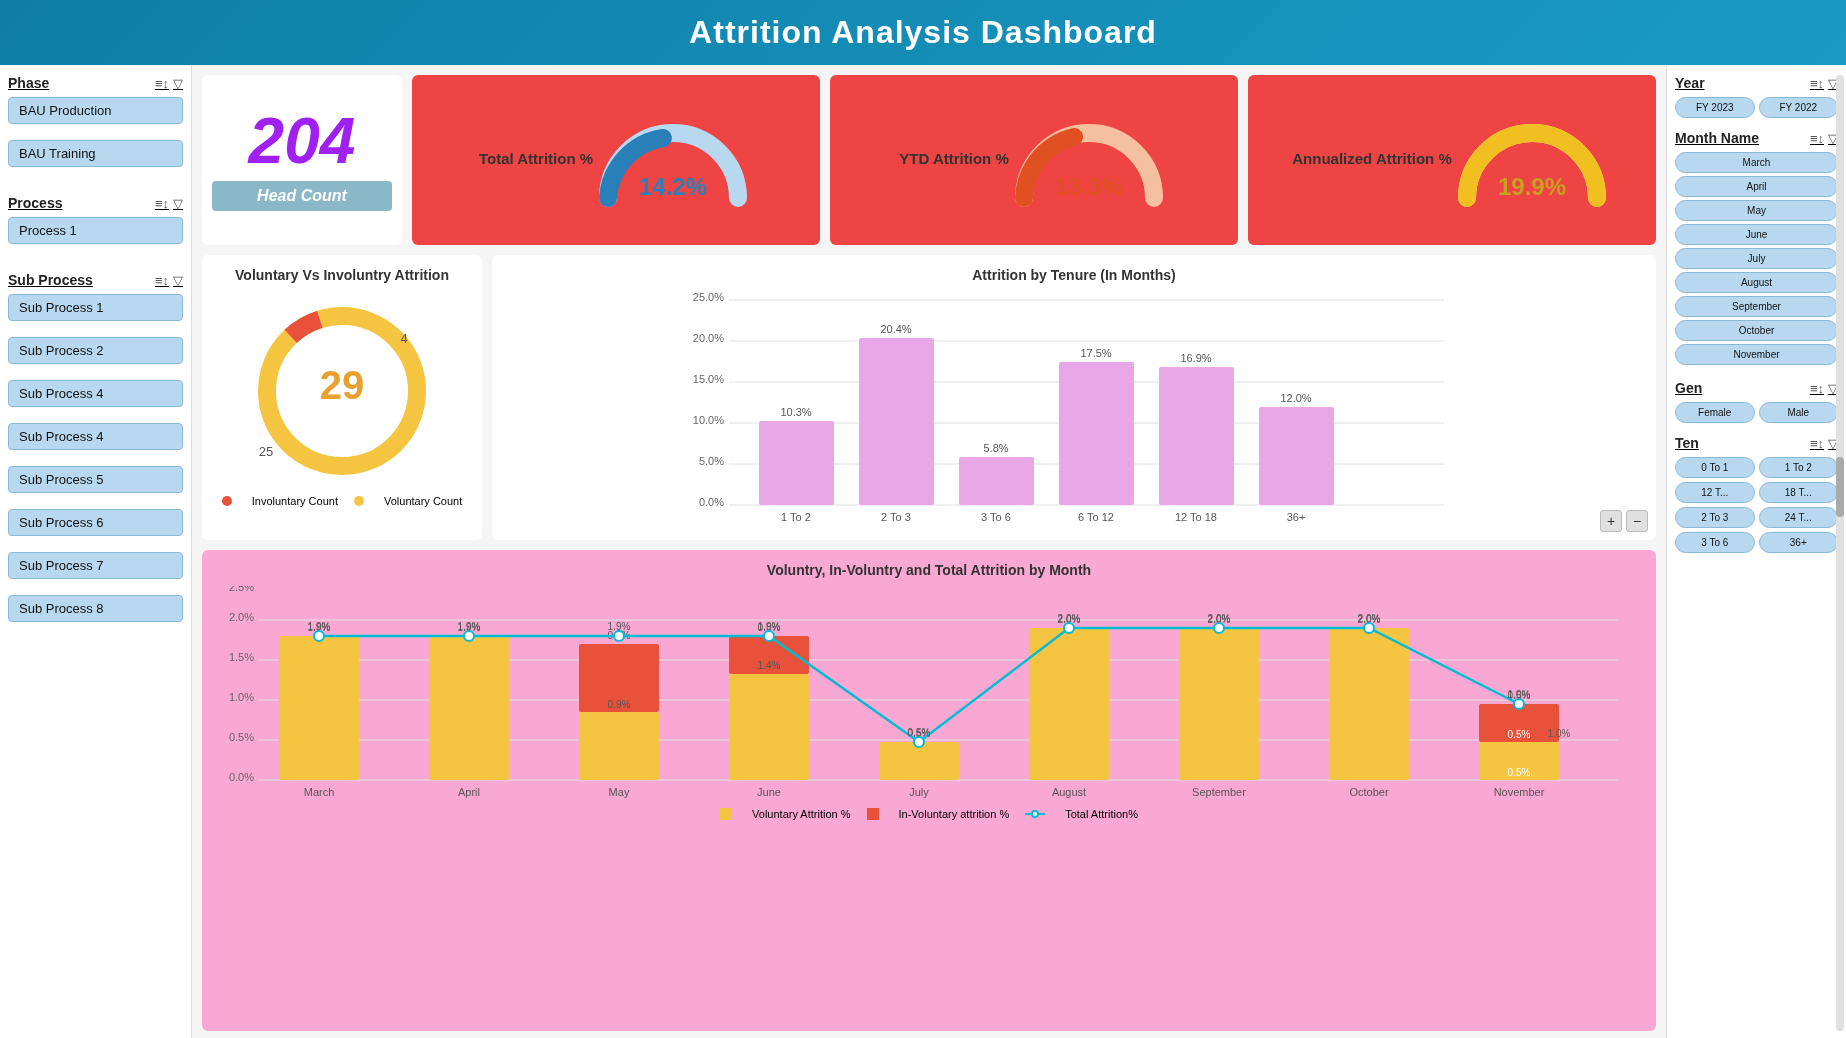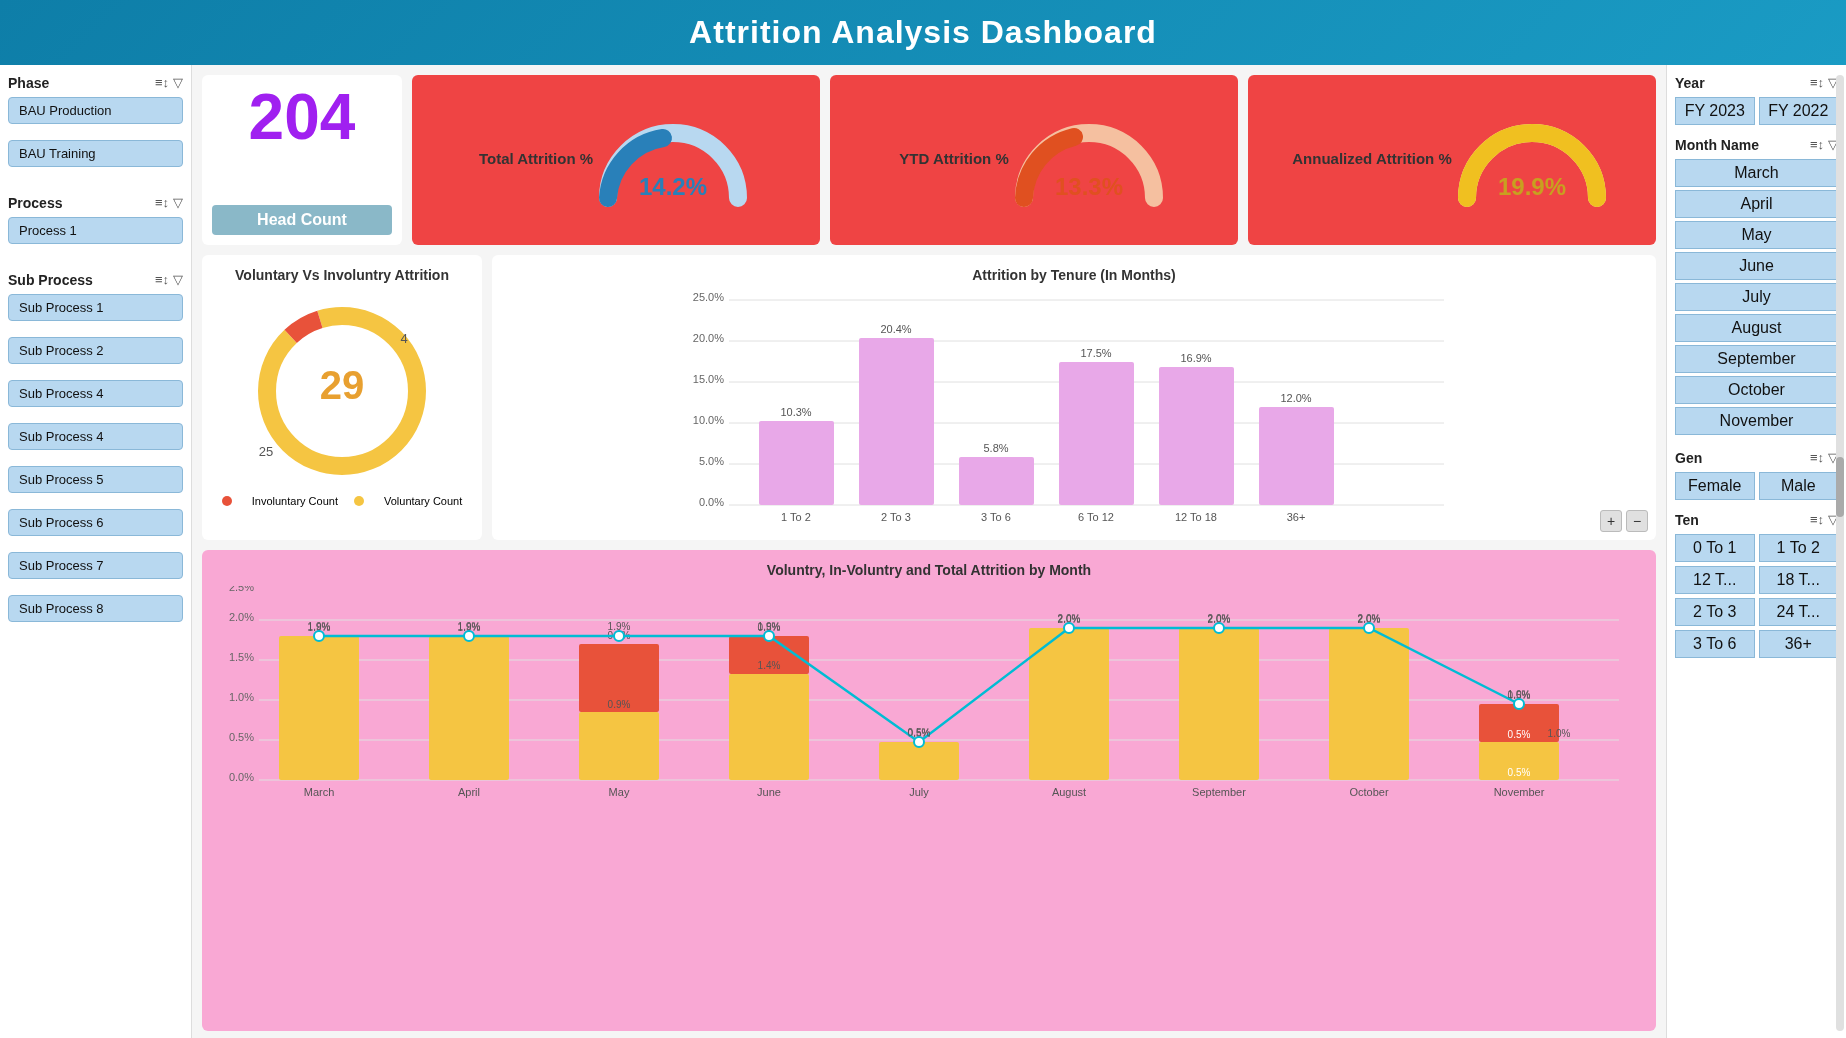--- a/index.html
+++ b/index.html
@@ -27,23 +27,24 @@
       background: white;
       padding: 10px 8px;
       border-right: 1px solid #ddd;
       overflow-y: auto;
       flex-shrink: 0;
     }
 
     .filter-section { margin-bottom: 12px; }
     .filter-header {
       display: flex;
-      align-items: flex-start;
+      align-items: center;
       justify-content: space-between;
       margin-bottom: 6px;
+      text-decoration: underline;
     }
     .filter-title {
       font-weight: bold;
       font-size: 14px;
       color: #222;
     }
     .filter-icons { display: flex; gap: 4px; }
     .filter-icon {
       font-size: 13px;
       color: #555;
@@ -81,22 +82,23 @@
     }
 
     .kpi-headcount {
       background: white;
       border-radius: 6px;
       width: 200px;
       flex-shrink: 0;
       display: flex;
       flex-direction: column;
       align-items: center;
-      justify-content: space-between;
+      justify-content: center;
       padding: 10px;
+      font-style: italic;
     }
     .kpi-headcount .big-num {
       font-size: 64px;
       font-weight: bold;
       color: #a020f0;
       line-height: 1;
     }
     .kpi-headcount .label {
       background: #8ab8c8;
       color: white;
@@ -216,23 +218,23 @@
 
     .right-filter-row {
       display: flex;
       gap: 4px;
       flex-wrap: wrap;
       margin-bottom: 4px;
     }
     .right-btn {
       background: #b8d8f0;
       border: 1px solid #8ab8d8;
-      border-radius: 0;
+      border-radius: 12px;
       padding: 4px 8px;
-      font-size: 16px;
+      font-size: 10px;
       cursor: pointer;
       color: #111;
       flex: 1;
       text-align: center;
       min-width: 55px;
     }
 
     .zoom-btns {
       position: absolute;
       bottom: 8px;
@@ -505,20 +507,37 @@
           <text x="700" y="150" text-anchor="middle" font-size="10" fill="#555">0.5%</text>
           <text x="850" y="36" text-anchor="middle" font-size="10" fill="#555">2.0%</text>
           <text x="1000" y="36" text-anchor="middle" font-size="10" fill="#555">2.0%</text>
           <text x="1150" y="36" text-anchor="middle" font-size="10" fill="#555">2.0%</text>
           <text x="1300" y="112" text-anchor="middle" font-size="10" fill="#555">1.0%</text>
 
           <text x="1300" y="152" text-anchor="middle" font-size="10" fill="#fff">0.5%</text>
           <text x="1300" y="190" text-anchor="middle" font-size="10" fill="#fff">0.5%</text>
         </svg>
 
+        <div class="legend" style="margin-top:2px;">
+          <div class="legend-item">
+            <div class="legend-sq" style="background:#f5c542;"></div>
+            <span>Voluntary Attrition %</span>
+          </div>
+          <div class="legend-item">
+            <div class="legend-sq" style="background:#e8523a;"></div>
+            <span>In-Voluntary attrition %</span>
+          </div>
+          <div class="legend-item">
+            <svg width="20" height="12">
+              <line x1="0" y1="6" x2="20" y2="6" stroke="#00bcd4" stroke-width="2"></line>
+              <circle cx="10" cy="6" r="3" fill="white" stroke="#00bcd4" stroke-width="2"></circle>
+            </svg>
+            <span>Total Attrition%</span>
+          </div>
+        </div>
       </div>
 
     </div>
 
     <div class="right-sidebar">
 
       <div class="filter-section">
         <div class="filter-header">
           <span class="filter-title">Year</span>
           <div class="filter-icons">

